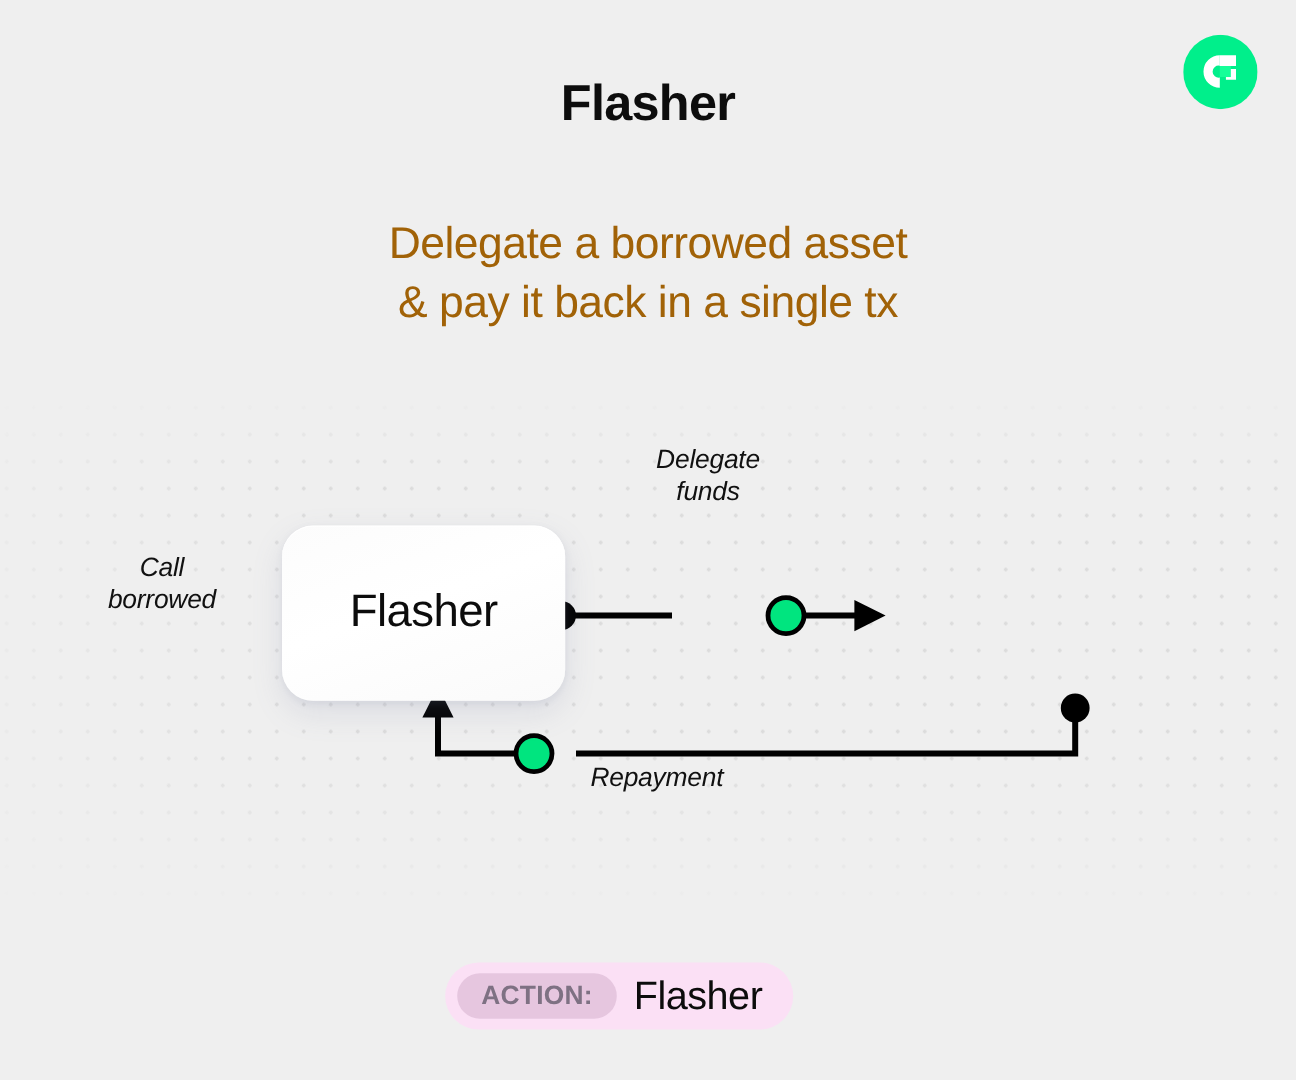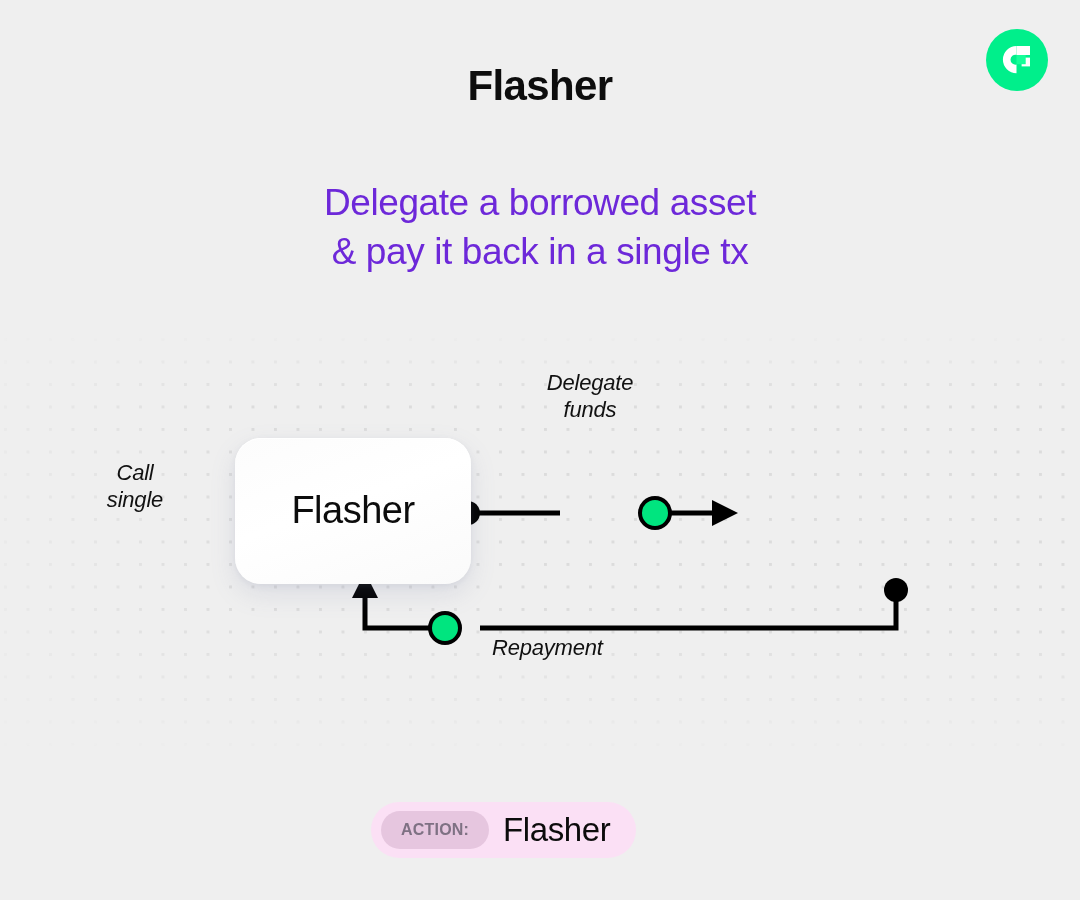--- a/index.html
+++ b/index.html
@@ -45,21 +45,21 @@
   .page-subtitle {
     position: absolute;
     top: 178px;
     left: 0;
     width: 1080px;
     text-align: center;
     font-size: 37px;
     font-weight: 300;
     line-height: 1.33;
     letter-spacing: -0.4px;
-    color: #6d28d9;
+    color: #a16207;
     white-space: pre-line;
   }
 
   
   .diagram {
     position: absolute;
     top: 330px;
     left: 0;
     width: 1080px;
     height: 430px;
@@ -177,21 +177,21 @@
   }
 
   .action-badge-key {
     display: flex;
     align-items: center;
     height: 38px;
     padding: 0 20px;
     border-radius: 19px;
     background: #e6c6df;
     color: #7e7183;
-    font-size: 16px;
+    font-size: 22px;
     font-weight: 700;
     letter-spacing: 0.2px;
   }
 
   .action-badge-value {
     color: #0c0c0c;
     font-size: 33px;
     font-weight: 400;
     letter-spacing: -0.4px;
   }
@@ -250,21 +250,21 @@
         <polygon points="352,268 365,242 378,268" fill="#000000"></polygon>
         <circle cx="896" cy="260" r="12" fill="#000000"></circle>
         <circle cx="445" cy="298" r="15" fill="#00e57f" stroke="#000000" stroke-width="4"></circle>
       </g>
     </svg>
 
     <div class="node-card node-flasher">Flasher</div>
 
 
     <div class="edge-label label-call-flasher">Call
-single</div>
+borrowed</div>
 
     <div class="edge-label label-delegate-funds">Delegate
 funds</div>
 
     <div class="edge-label label-repayment">Repayment</div>
   </div>
 
   <div class="action-badge">
     <span class="action-badge-key">ACTION:</span>
     <span class="action-badge-value">Flasher</span>

